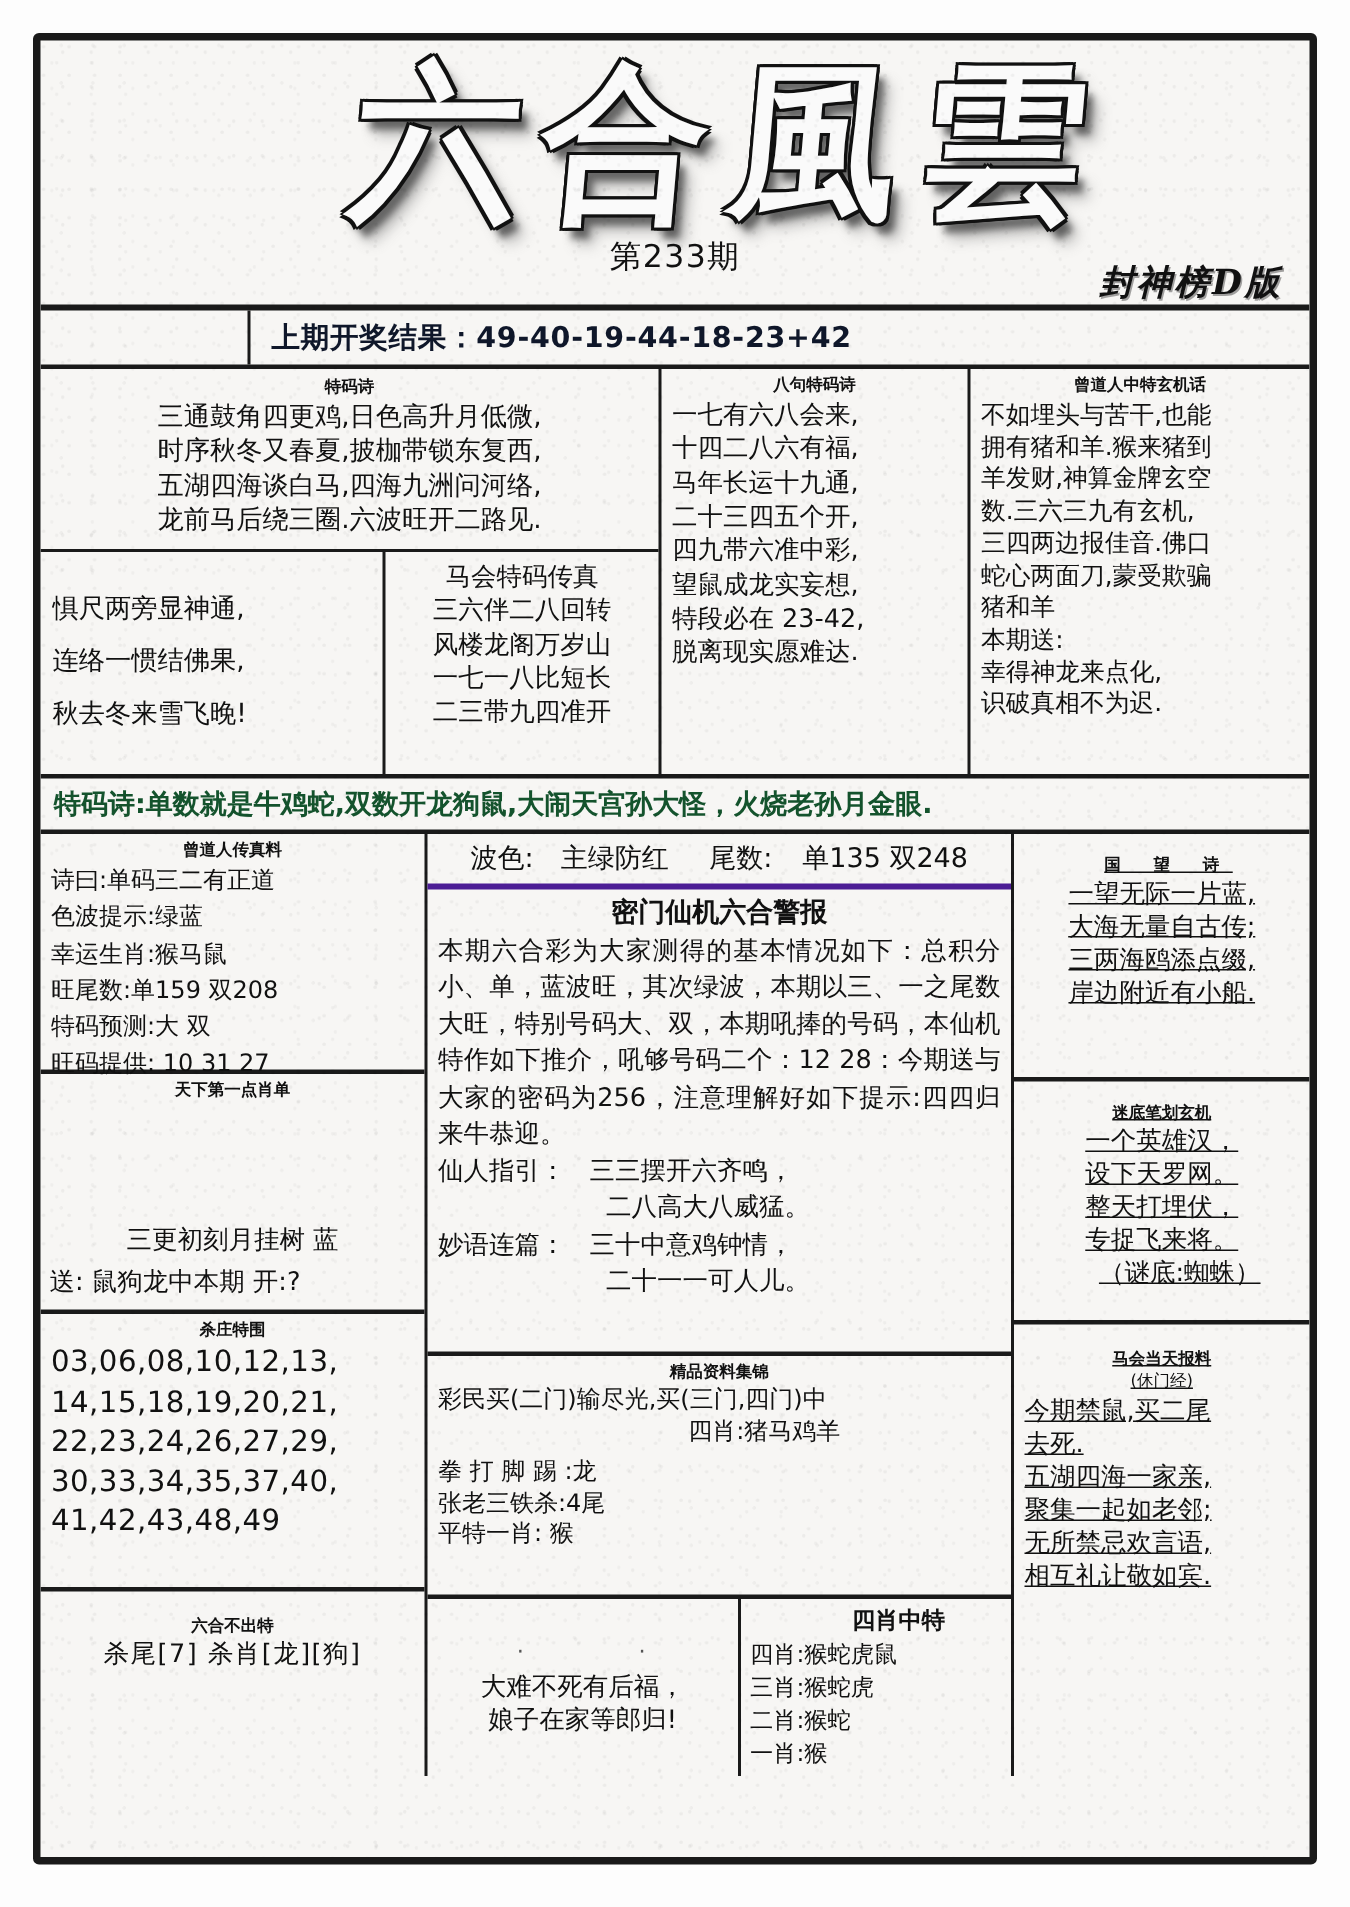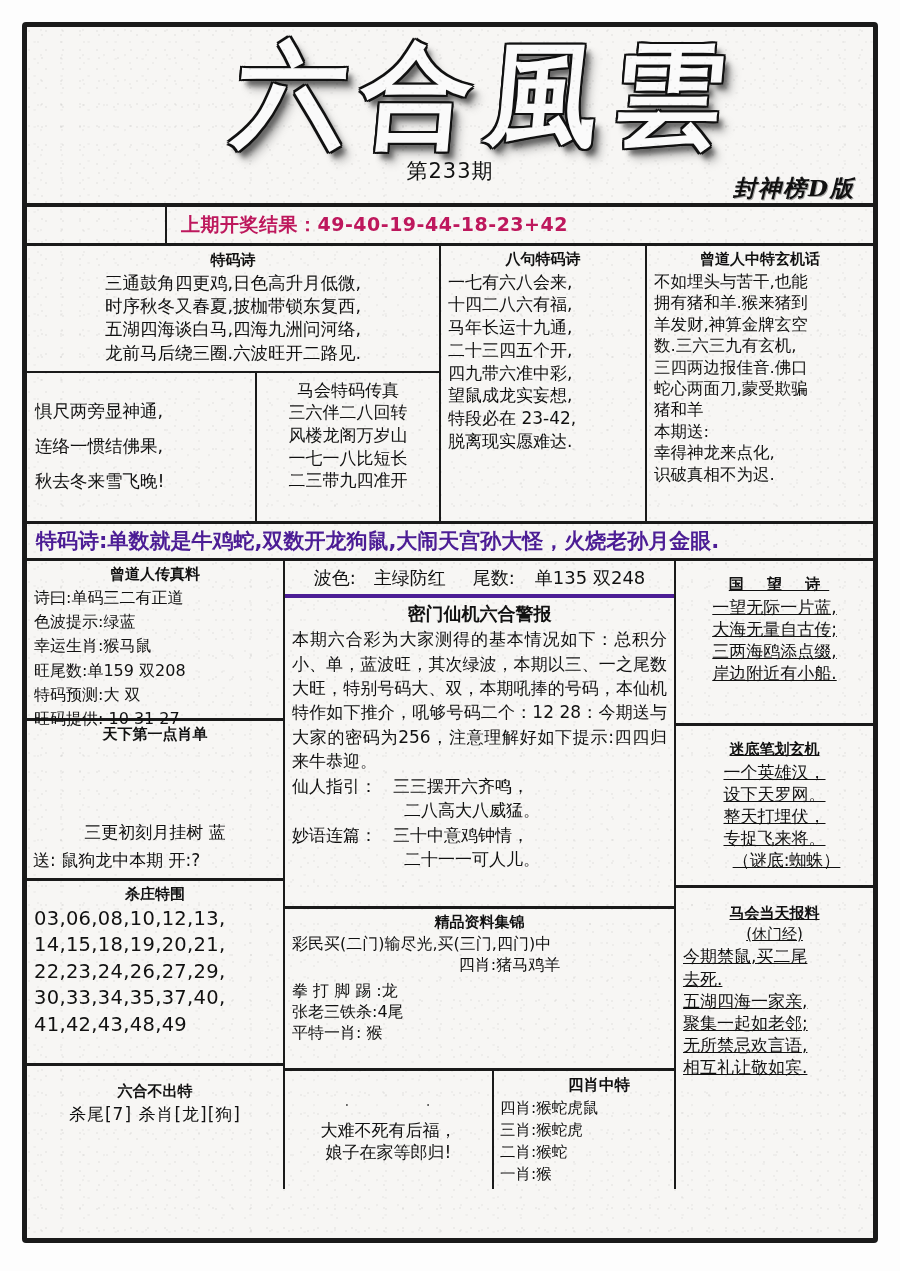--- a/index.html
+++ b/index.html
@@ -73,25 +73,25 @@
   }
   
   .draw-band{
     height:36px;border-bottom:3px solid #1a1a1a;
     display:flex;align-items:center;
     position:relative;
   }
   .draw-band .cellpad{width:138px;border-right:2px solid #1a1a1a;height:100%;}
   .draw-text{
     flex:1;text-align:left;padding-left:14px;
-    color:#be185d;font-weight:bold;font-size:19px;letter-spacing:.5px;
+    color:#0f172a;font-weight:bold;font-size:19px;letter-spacing:.5px;
     white-space:nowrap;
   }
   .title{
-    text-align:center;font-weight:bold;font-size:15px;
+    text-align:center;font-weight:bold;font-size:11px;
     line-height:1.32;margin-bottom:1px;
   }
   .title.wide{letter-spacing:9px;text-indent:9px;}
   .body-l{font-size:17px;line-height:1.30;}
   .body-m{font-size:16px;line-height:1.30;}
   .ctr{text-align:center;}
   .just{text-align:justify;text-align-last:left;}
   
   .topblock{display:flex;border-bottom:3px solid #1a1a1a;}
   .top-left{width:412px;display:flex;flex-direction:column;}
@@ -107,21 +107,21 @@
   .tl-b1{width:212px;border-right:2px solid #1a1a1a;padding:10px 8px;
          display:flex;flex-direction:column;justify-content:center;}
   .tl-b1 .ln{font-size:17.5px;line-height:2.0;white-space:nowrap;}
   .tl-b2{flex:1;padding:6px 6px;}
   .tl-b2 .ln{font-size:17px;line-height:1.33;white-space:nowrap;text-align:center;}
   
   .pinkband{
     height:34px;display:flex;align-items:center;
     border-bottom:3px solid #1a1a1a;
     padding-left:9px;
-    color:#4c1d95;font-weight:bold;font-size:21px;
+    color:#14532d;font-weight:bold;font-size:18px;
     letter-spacing:0px;white-space:nowrap;
   }
   
   .mainbody{display:flex;height:628px;}
   .colL{width:256px;border-right:2px solid #1a1a1a;display:flex;flex-direction:column;}
   .colC{width:389px;border-right:2px solid #1a1a1a;display:flex;flex-direction:column;}
   .colR{flex:1;display:flex;flex-direction:column;text-decoration:underline;}
   .sec{padding:4px 7px;box-sizing:border-box;}
   .secline{border-bottom:3px solid #1a1a1a;}
   .kv{font-size:16px;line-height:1.52;white-space:nowrap;}

